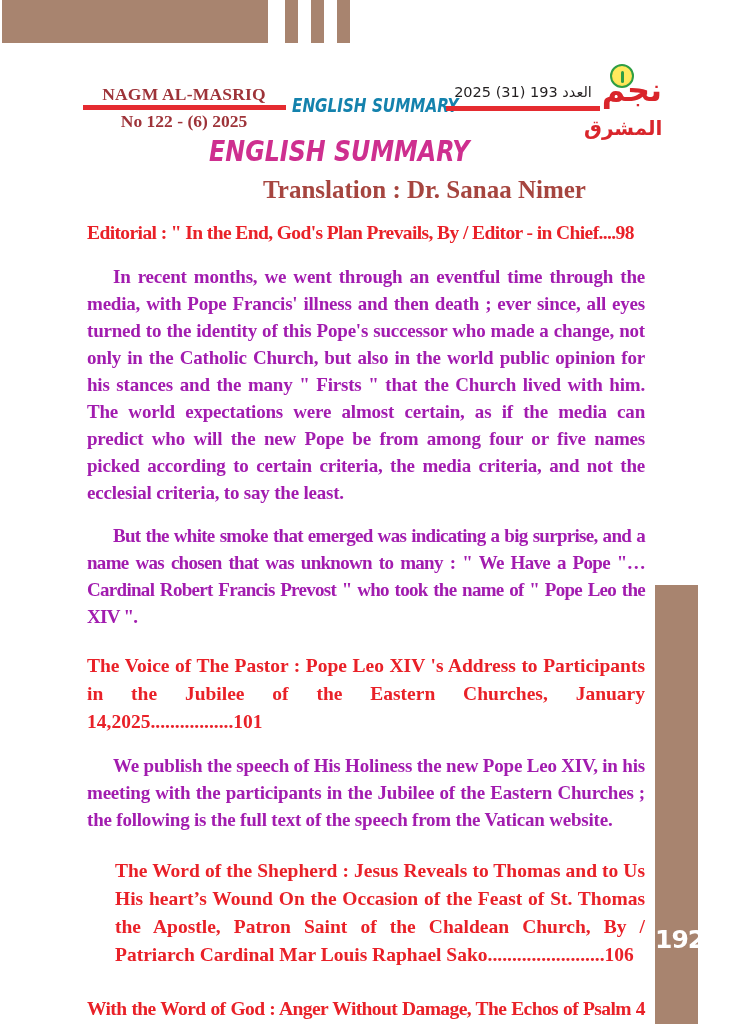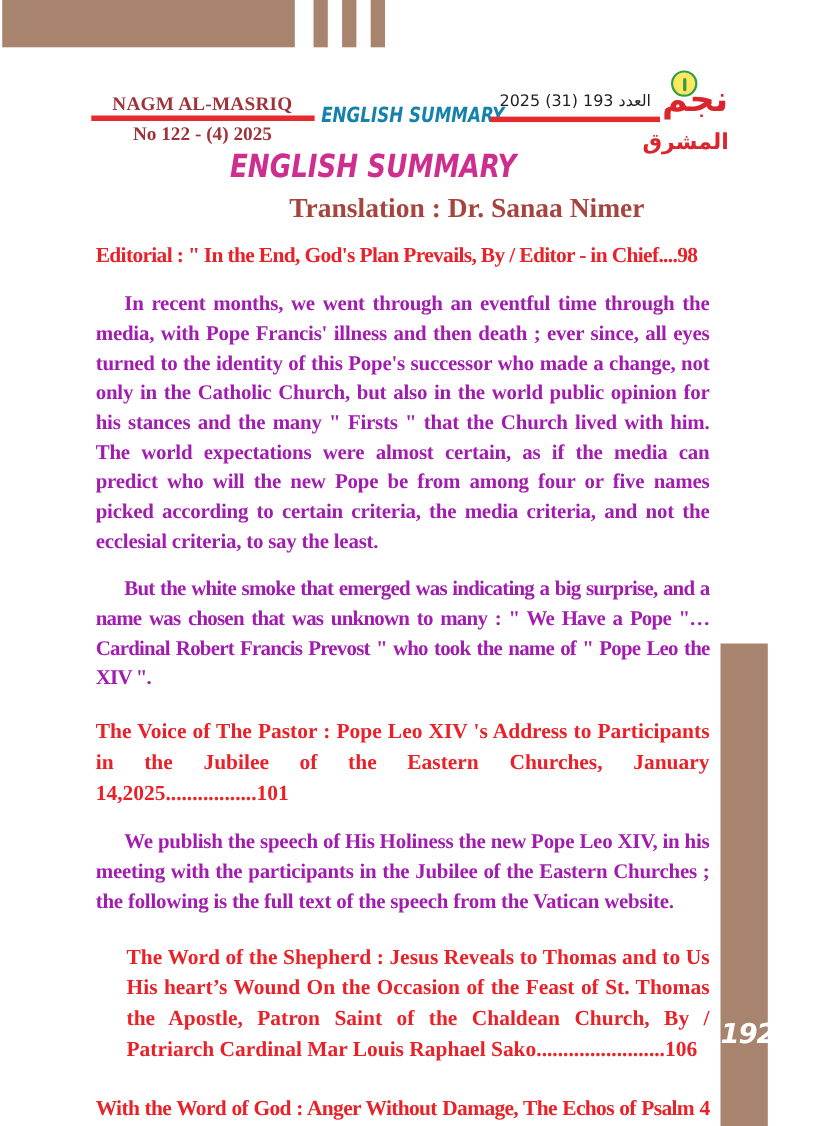--- a/index.html
+++ b/index.html
@@ -116,38 +116,38 @@
   .body-par.condensed { letter-spacing: -0.7px; }
 
   
   .side-band {
     position: absolute; left: 655px; top: 585px; width: 43px; height: 439px;
     background: #a8846f;
   }
   .page-number {
     position: absolute; left: 0; top: 340px; width: 43px;
     text-align: center; color: #ffffff;
-    font-family: "DejaVu Sans", sans-serif; font-style: italic; font-weight: bold;
+    font-family: "DejaVu Sans", sans-serif; font-weight: bold;
     font-size: 25px; letter-spacing: -1px;
   }
 </style>
 </head>
 <body>
 
 <div class="page">
 
   <div class="top-band"></div>
   <div class="stripe s1"></div>
   <div class="stripe s2"></div>
   <div class="stripe s3"></div>
 
   <div class="masthead">
     <div class="journal-name">NAGM AL-MASRIQ</div>
     <div class="rule-left"></div>
-    <div class="issue-line">No 122 - (4) 2025</div>
+    <div class="issue-line">No 122 - (6) 2025</div>
     <div class="section-label">ENGLISH SUMMARY</div>
     <div class="issue-arabic">العدد 193 (31) 2025</div>
     <div class="rule-right"></div>
     <div class="logo">
       <span class="logo-emblem"></span>
       <span class="logo-ar-top">نجم</span>
       <span class="logo-ar-bottom">المشرق</span>
     </div>
   </div>
 

